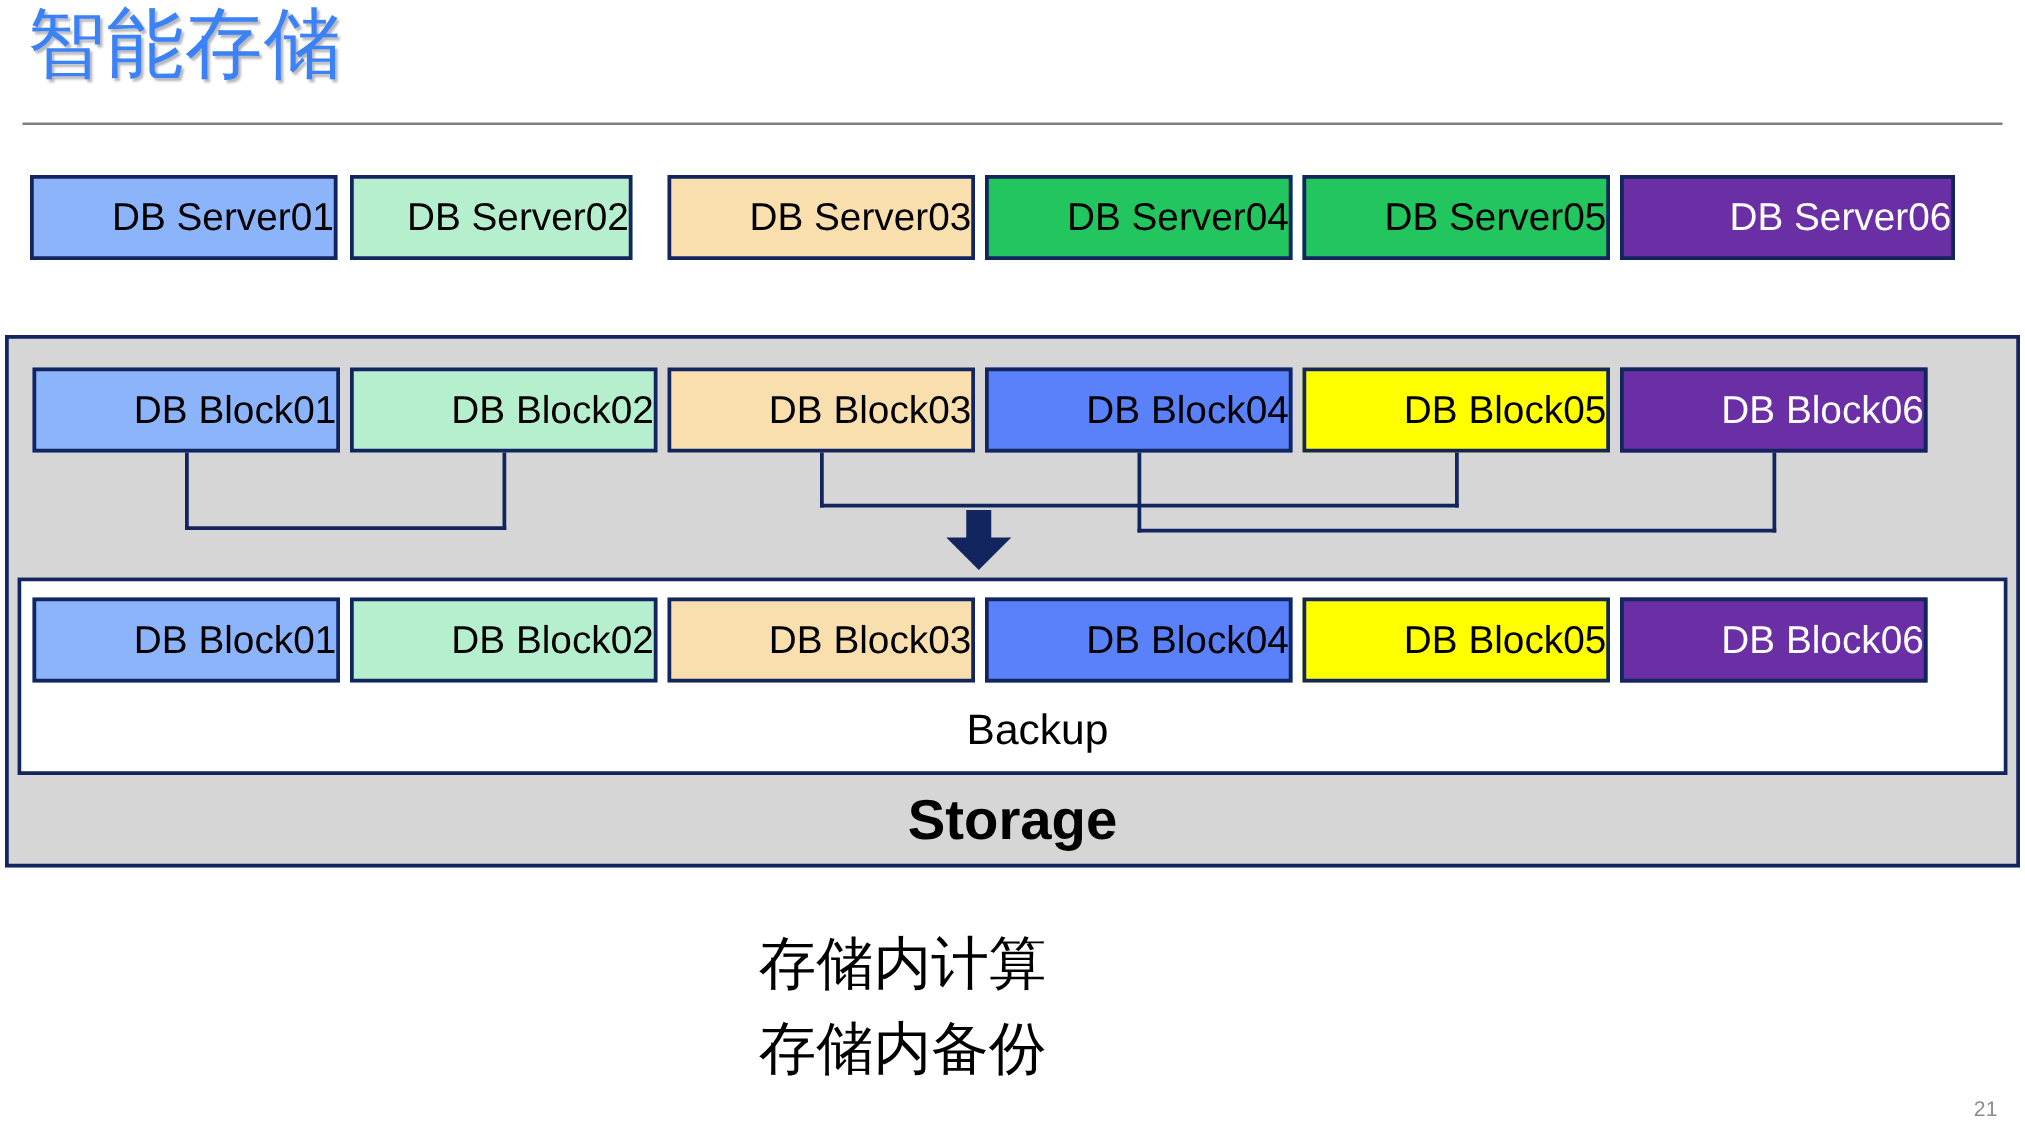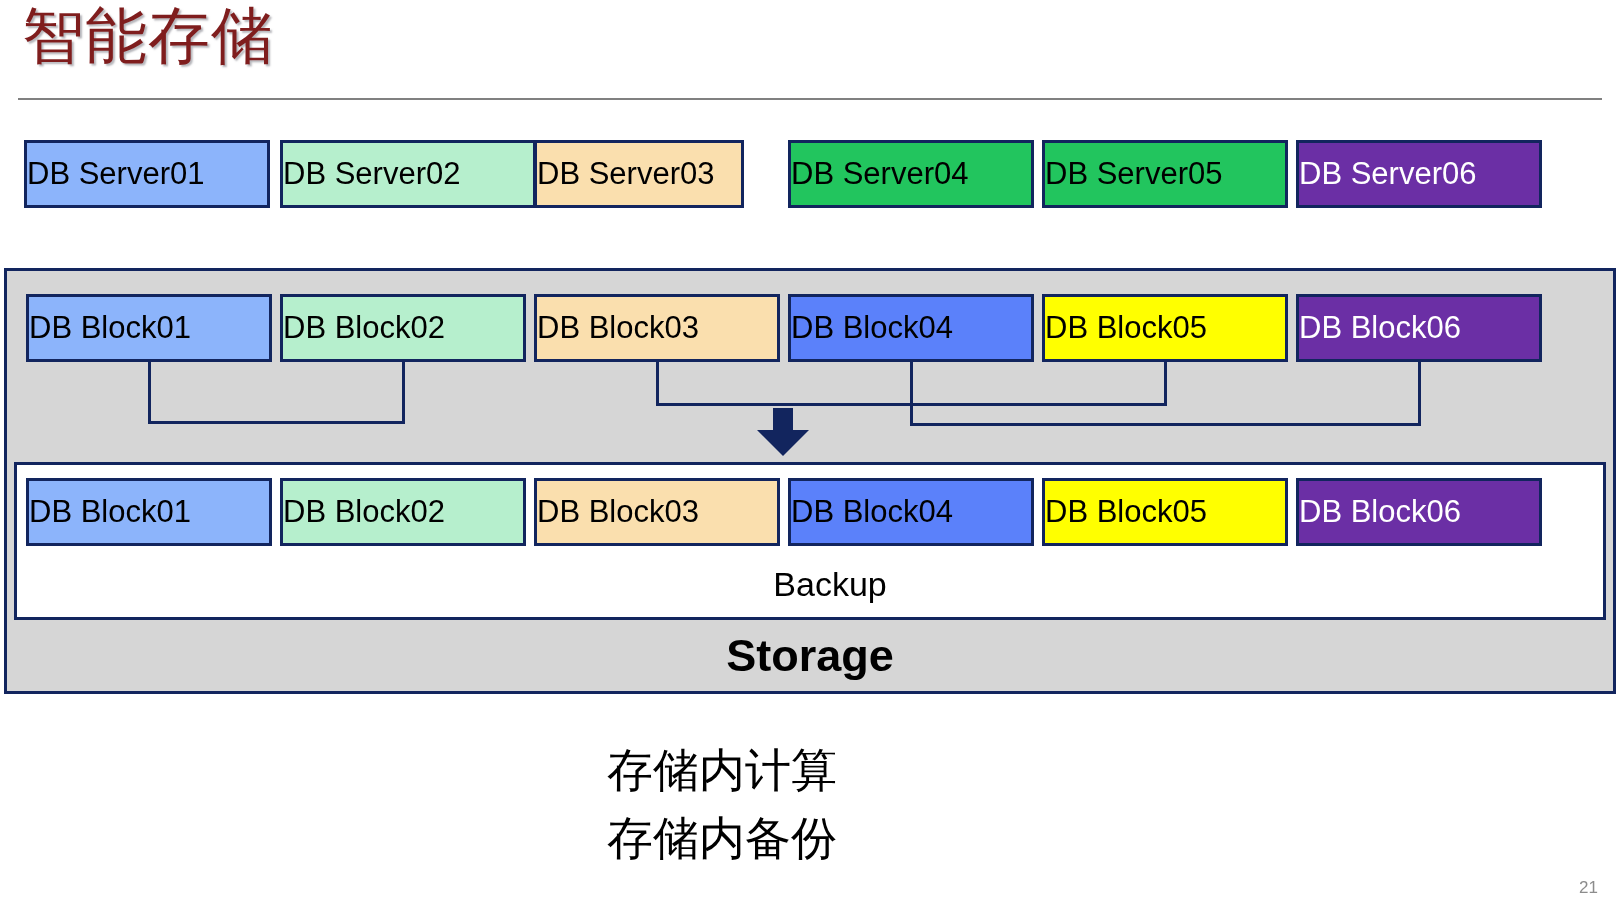--- a/index.html
+++ b/index.html
@@ -16,42 +16,42 @@
   }
 
   
   #slide-title {
     position: absolute;
     left: 22px;
     top: 2px;
     font-size: 62px;
     line-height: 1.1;
     font-weight: normal;
-    color: #7f1d1d;
+    color: #3b82f6;
     text-shadow: 2px 2px 2px rgba(120,120,130,0.55);
     letter-spacing: 1px;
     white-space: nowrap;
   }
   #title-rule {
     position: absolute;
     left: 18px;
     top: 98px;
     width: 1584px;
     height: 2px;
     background: #808080;
   }
 
   
   .box {
     position: absolute;
     box-sizing: border-box;
     border: 3px solid #12255E;
     display: flex;
     align-items: center;
-    justify-content: flex-start;
+    justify-content: flex-end;
     font-size: 31px;
     color: #000000;
     white-space: nowrap;
   }
   .box.light-text { color: #FFFFFF; }
 
   
   #server-row .box { top: 140px; height: 68px; }
 
   
@@ -147,33 +147,33 @@
 </head>
 <body>
 
 <div id="slide-title">智能存储</div>
 <div id="title-rule"></div>
 
 <div id="server-row">
     <div class="box" style="left: 24px; width: 246px; background: rgb(140, 180, 251); color: rgb(0, 0, 0);">
       <span>DB Server01</span>
     </div>
-    <div class="box" style="left: 280px; width: 256px; background: rgb(182, 239, 205); color: rgb(0, 0, 0);">
+    <div class="box" style="left: 280px; width: 226px; background: rgb(182, 239, 205); color: rgb(0, 0, 0);">
       <span>DB Server02</span>
     </div>
-    <div class="box" style="left: 534px; width: 210px; background: rgb(250, 223, 174); color: rgb(0, 0, 0);">
+    <div class="box" style="left: 534px; width: 246px; background: rgb(250, 223, 174); color: rgb(0, 0, 0);">
       <span>DB Server03</span>
     </div>
     <div class="box" style="left: 788px; width: 246px; background: #22c55e; color: rgb(0, 0, 0);">
       <span>DB Server04</span>
     </div>
     <div class="box" style="left: 1042px; width: 246px; background: #22c55e; color: rgb(0, 0, 0);">
       <span>DB Server05</span>
     </div>
-    <div class="box light-text" style="left: 1296px; width: 246px; background: rgb(107, 47, 165); color: rgb(255, 255, 255);">
+    <div class="box light-text" style="left: 1296px; width: 268px; background: rgb(107, 47, 165); color: rgb(255, 255, 255);">
       <span>DB Server06</span>
     </div>
   </div>
 
 <div id="storage-container"></div>
 
 <div id="block-row">
     <div class="box" style="left: 26px; width: 246px; background: rgb(140, 180, 251); color: rgb(0, 0, 0);">
       <span>DB Block01</span>
     </div>

